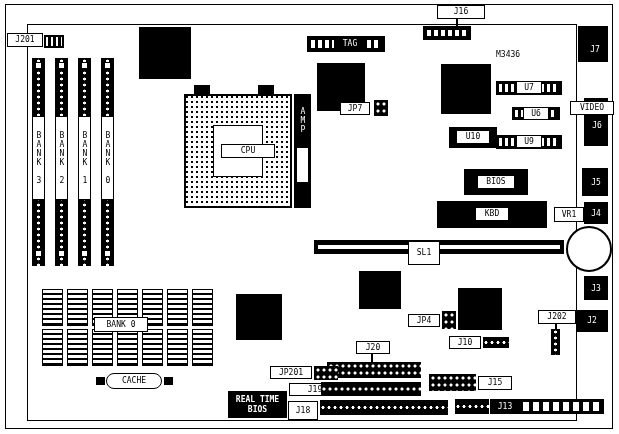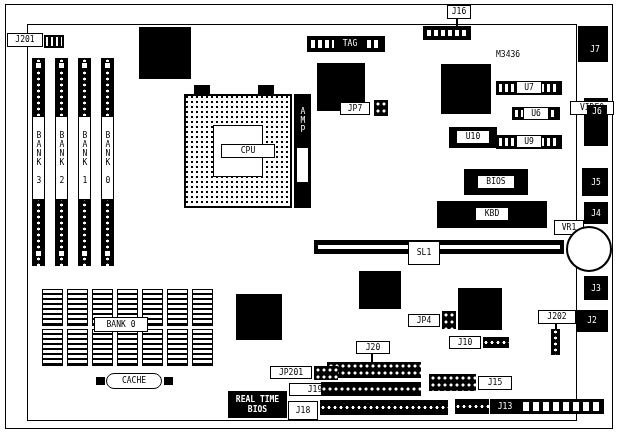--- a/index.html
+++ b/index.html
@@ -46,21 +46,21 @@
 <body>
 
 <div>
 
   <div class="abs frame" style="left:5px;top:4px;width:608px;height:425px"></div>
   <div class="abs frame" style="left:27px;top:24px;width:550px;height:397px"></div>
 
   <div class="abs lbl" style="left:7px;top:33px;width:36px;height:14px">J201</div>
   <div class="abs stripesV" style="left:44px;top:35px;width:20px;height:13px"></div>
 
-  <div class="abs lbl" style="left:447px;top:5px;width:24px;height:14px">J16</div>
+  <div class="abs lbl" style="left:437px;top:5px;width:48px;height:14px">J16</div>
   <div class="abs blk" style="left:456px;top:18px;width:2px;height:9px"></div>
   <div class="abs sqrow" style="left:423px;top:26px;width:48px;height:14px"></div>
 
   <div class="abs sqrow" style="left:307px;top:36px;width:78px;height:16px"></div>
   <div class="abs wlbl" style="left:334px;top:37px;width:32px;height:14px">TAG</div>
 
   <div class="abs plain" style="left:496px;top:51px">M3436</div>
 
   <div class="abs qfp" style="left:139px;top:27px;width:52px;height:52px"></div>
   <div class="abs qfp" style="left:317px;top:63px;width:48px;height:48px"></div>
@@ -122,29 +122,29 @@
 
   <div class="abs blk" style="left:314px;top:240px;width:250px;height:14px"></div>
   <div class="abs" style="left:318px;top:245px;width:242px;height:4px;background:#fff"></div>
   <div class="abs lbl" style="left:408px;top:241px;width:32px;height:24px">SL1</div>
 
   <div class="abs blk" style="left:578px;top:26px;width:30px;height:36px"></div>
   <div class="abs wlbl" style="left:584px;top:43px;width:22px;height:13px">J7</div>
 
   <div class="abs blk" style="left:584px;top:98px;width:24px;height:48px"></div>
   <div class="abs lbl" style="left:570px;top:101px;width:44px;height:14px">VIDEO</div>
-  <div class="abs wlbl" style="left:587px;top:105px;width:20px;height:13px">J6</div>
+  <div class="abs wlbl" style="left:587px;top:119px;width:20px;height:13px">J6</div>
 
   <div class="abs blk" style="left:582px;top:168px;width:26px;height:28px"></div>
   <div class="abs wlbl" style="left:586px;top:176px;width:20px;height:13px">J5</div>
 
   <div class="abs blk" style="left:584px;top:202px;width:24px;height:22px"></div>
   <div class="abs wlbl" style="left:587px;top:207px;width:18px;height:13px">J4</div>
 
-  <div class="abs lbl" style="left:554px;top:220px;width:30px;height:15px">VR1</div>
+  <div class="abs lbl" style="left:554px;top:207px;width:30px;height:15px">VR1</div>
   <div class="abs battery" style="left:566px;top:226px;width:46px;height:46px"></div>
 
   <div class="abs blk" style="left:584px;top:276px;width:24px;height:24px"></div>
   <div class="abs wlbl" style="left:587px;top:282px;width:18px;height:13px">J3</div>
 
   <div class="abs lbl" style="left:538px;top:310px;width:38px;height:14px">J202</div>
   <div class="abs blk" style="left:555px;top:323px;width:2px;height:6px"></div>
   <div class="abs dotsV" style="left:551px;top:329px;width:9px;height:26px"></div>
 
   <div class="abs blk" style="left:576px;top:310px;width:32px;height:22px"></div>

